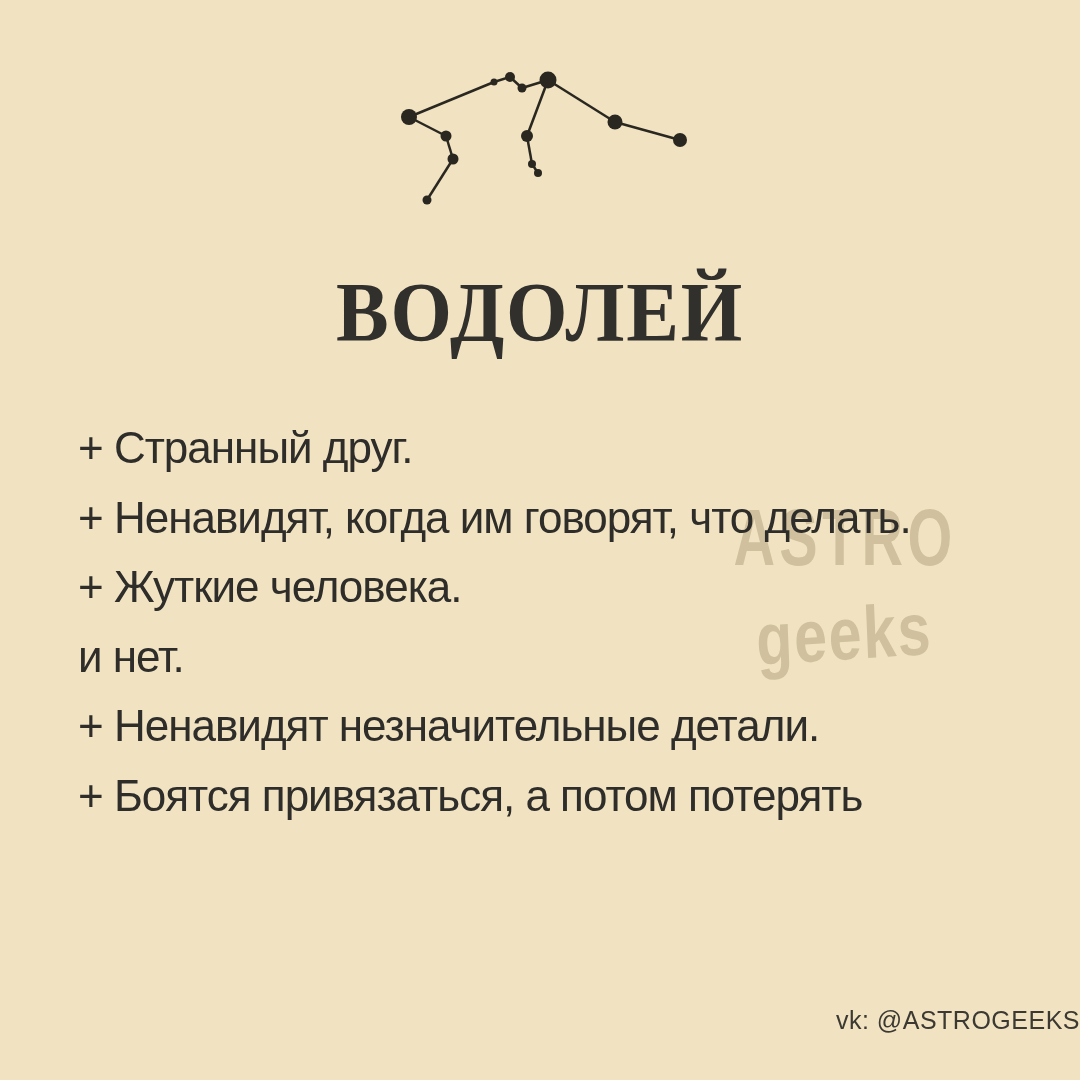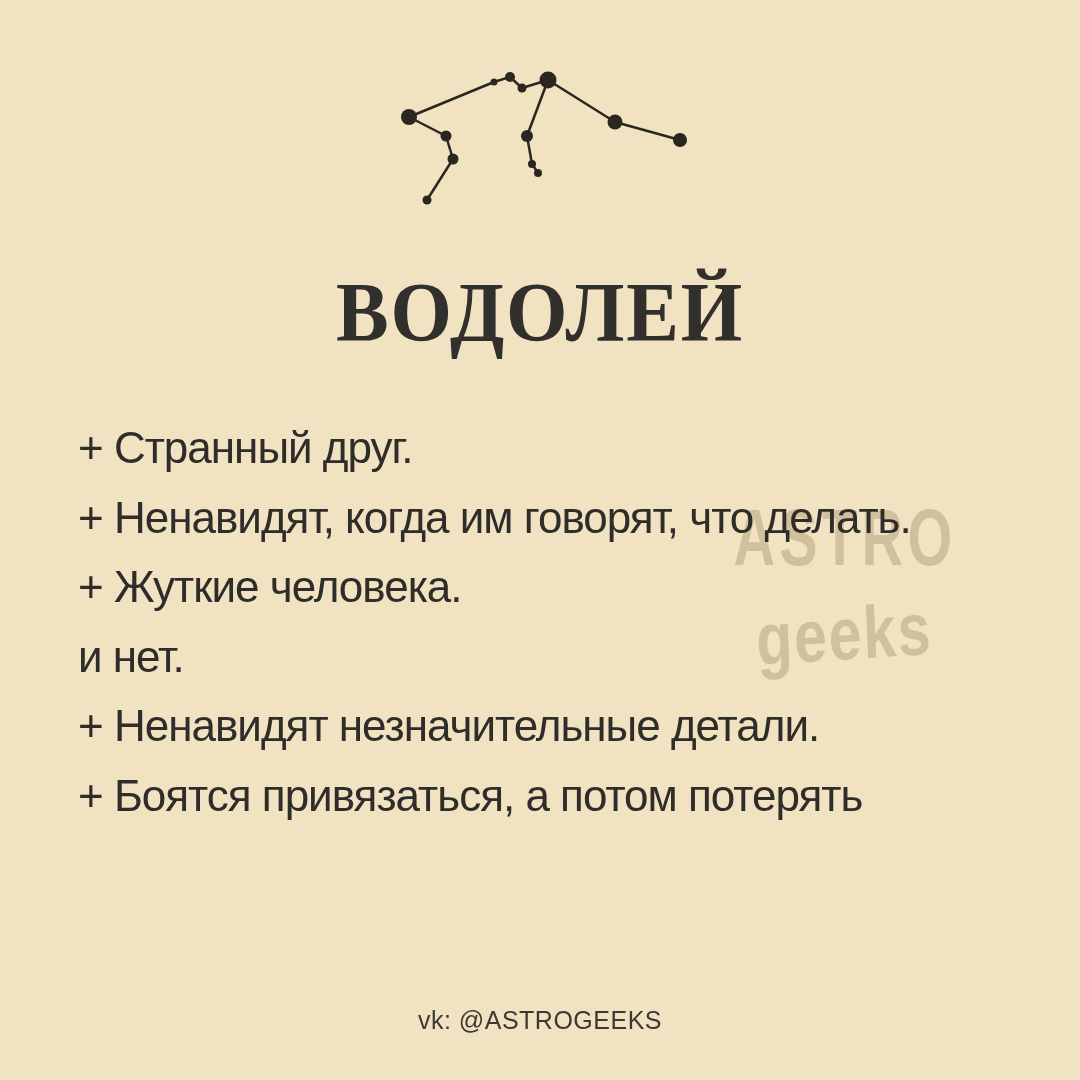--- a/index.html
+++ b/index.html
@@ -74,21 +74,21 @@
     letter-spacing:-1px;
   }
   .trait-line{
     white-space:nowrap;
     margin-top:15px;
   }
   .footer{
     position:absolute;
     left:0;top:1006px;
     width:1080px;
-    text-align:center;
+    text-align:right;
     font-size:25px;
     letter-spacing:0.5px;
     color:var(--footer);
     z-index:2;
   }
 </style>
 </head>
 <body>
 
 <div class="canvas">

